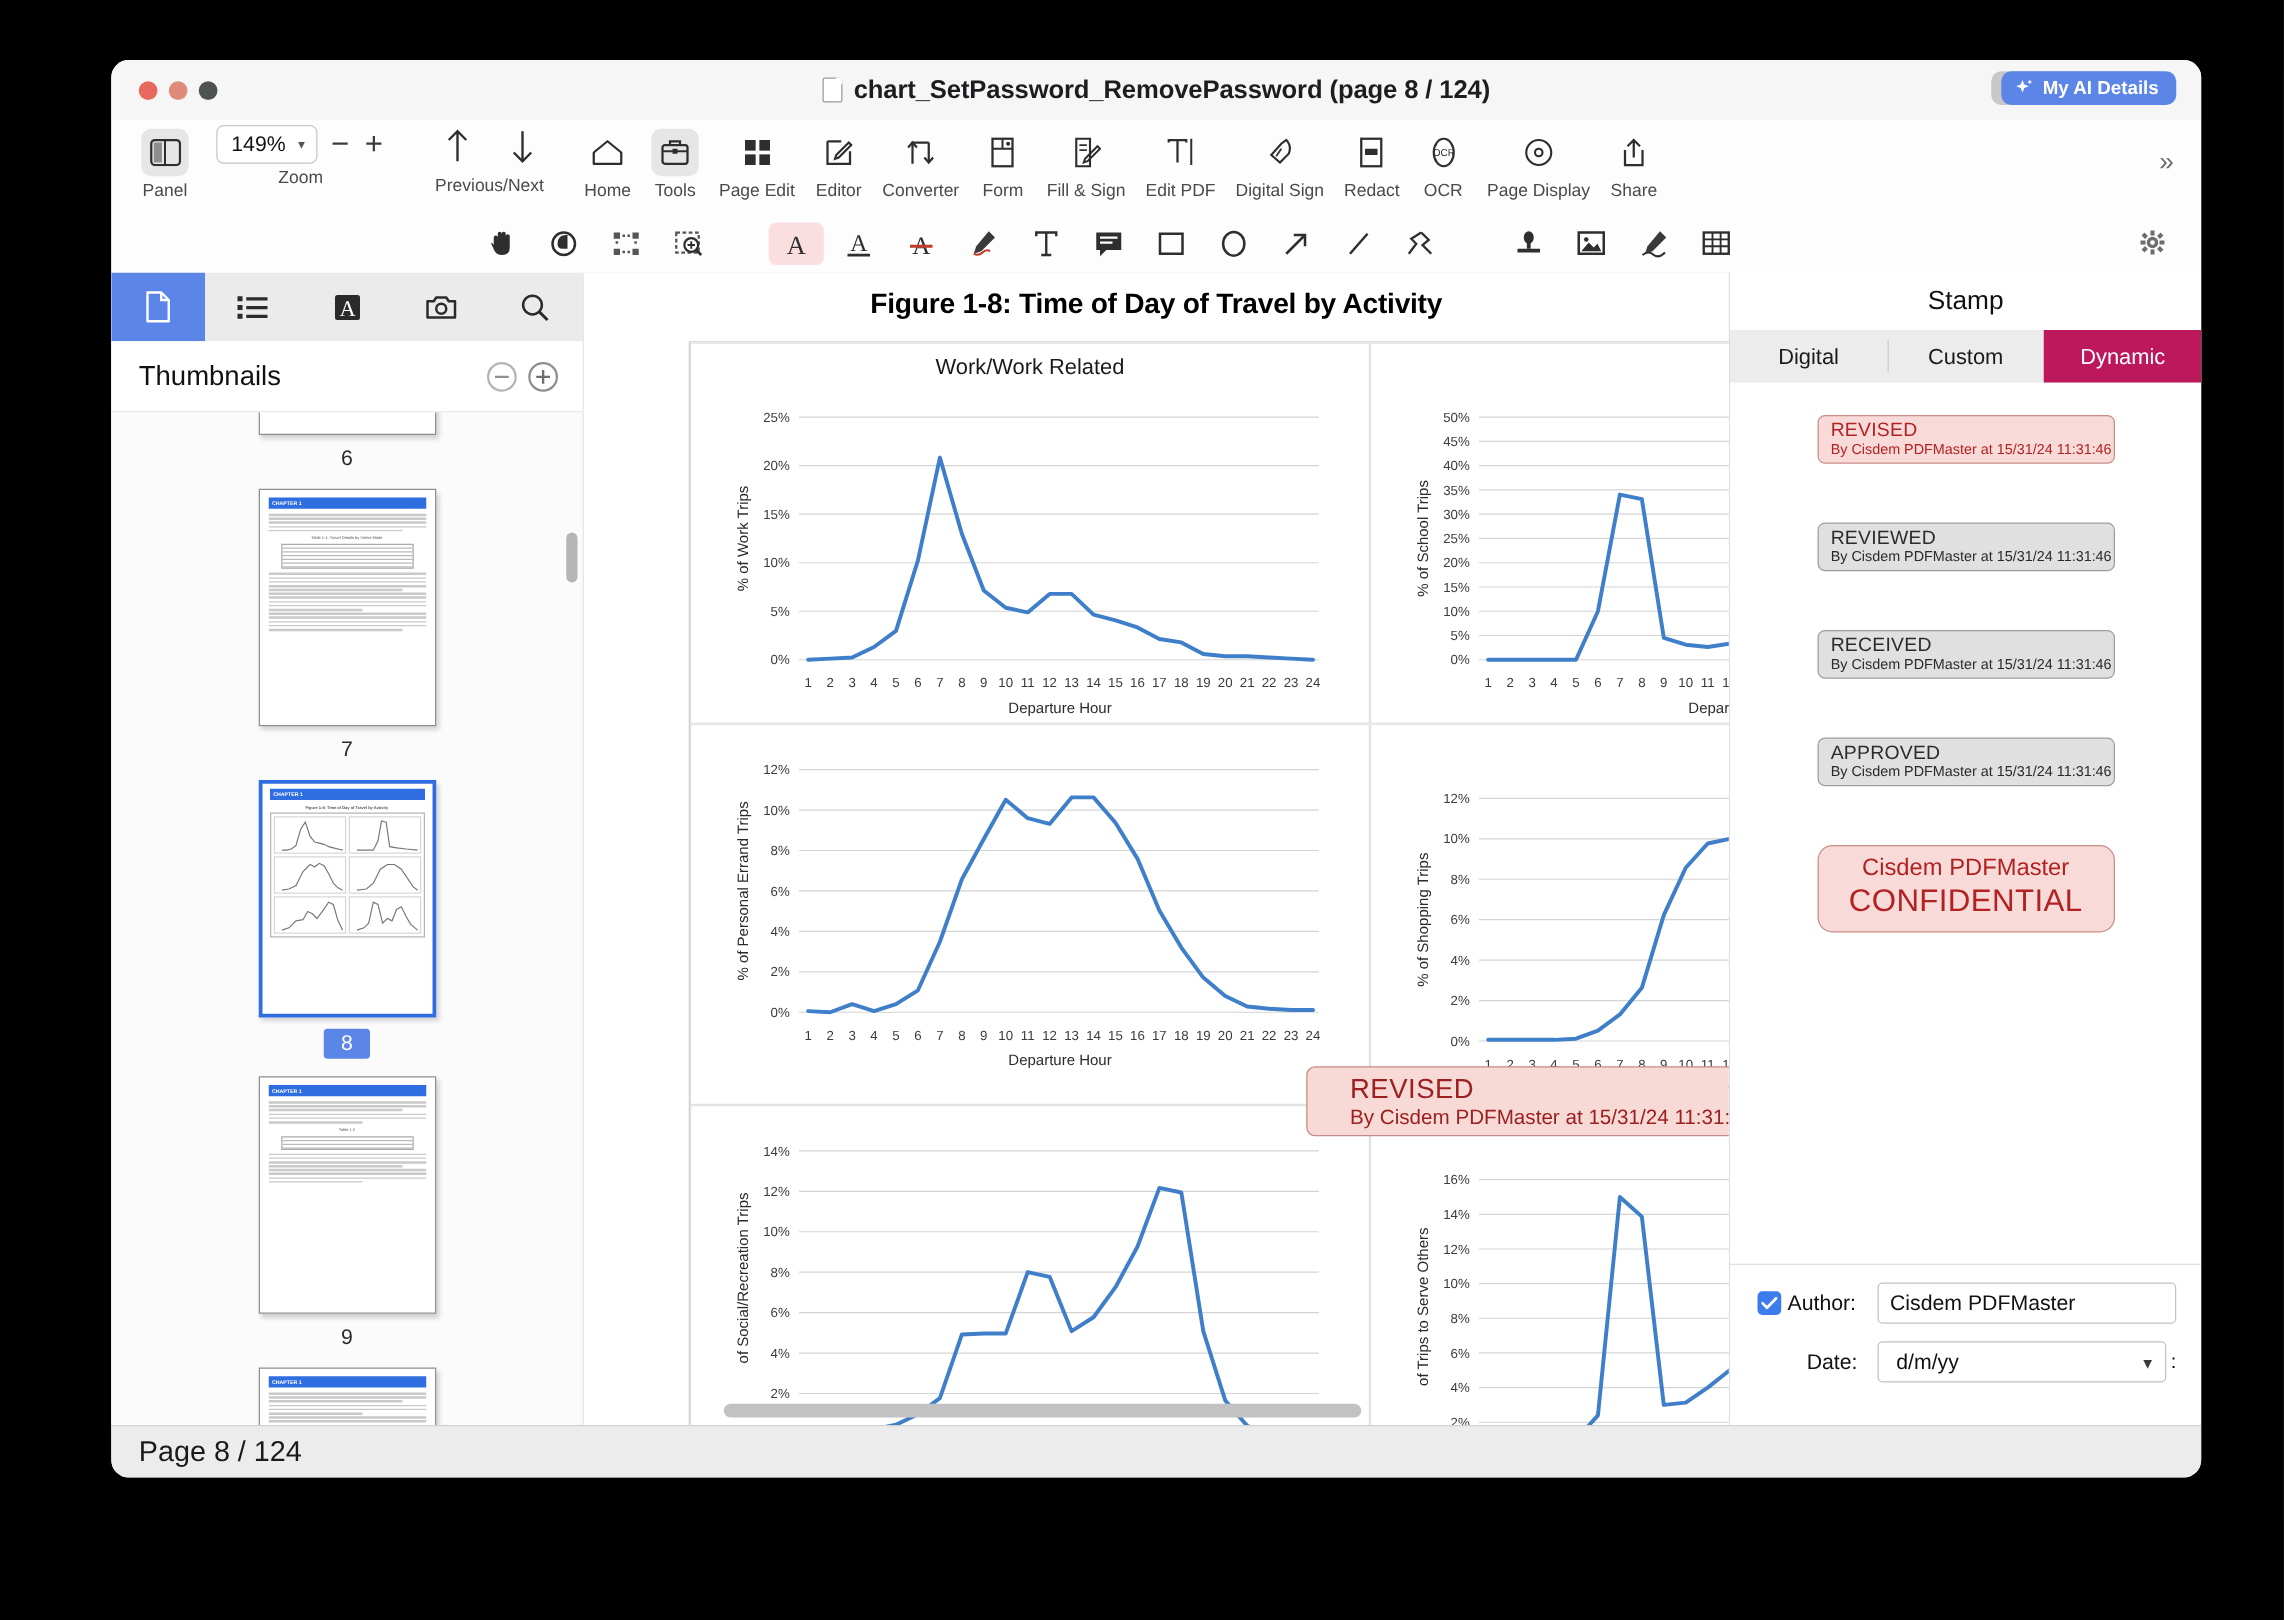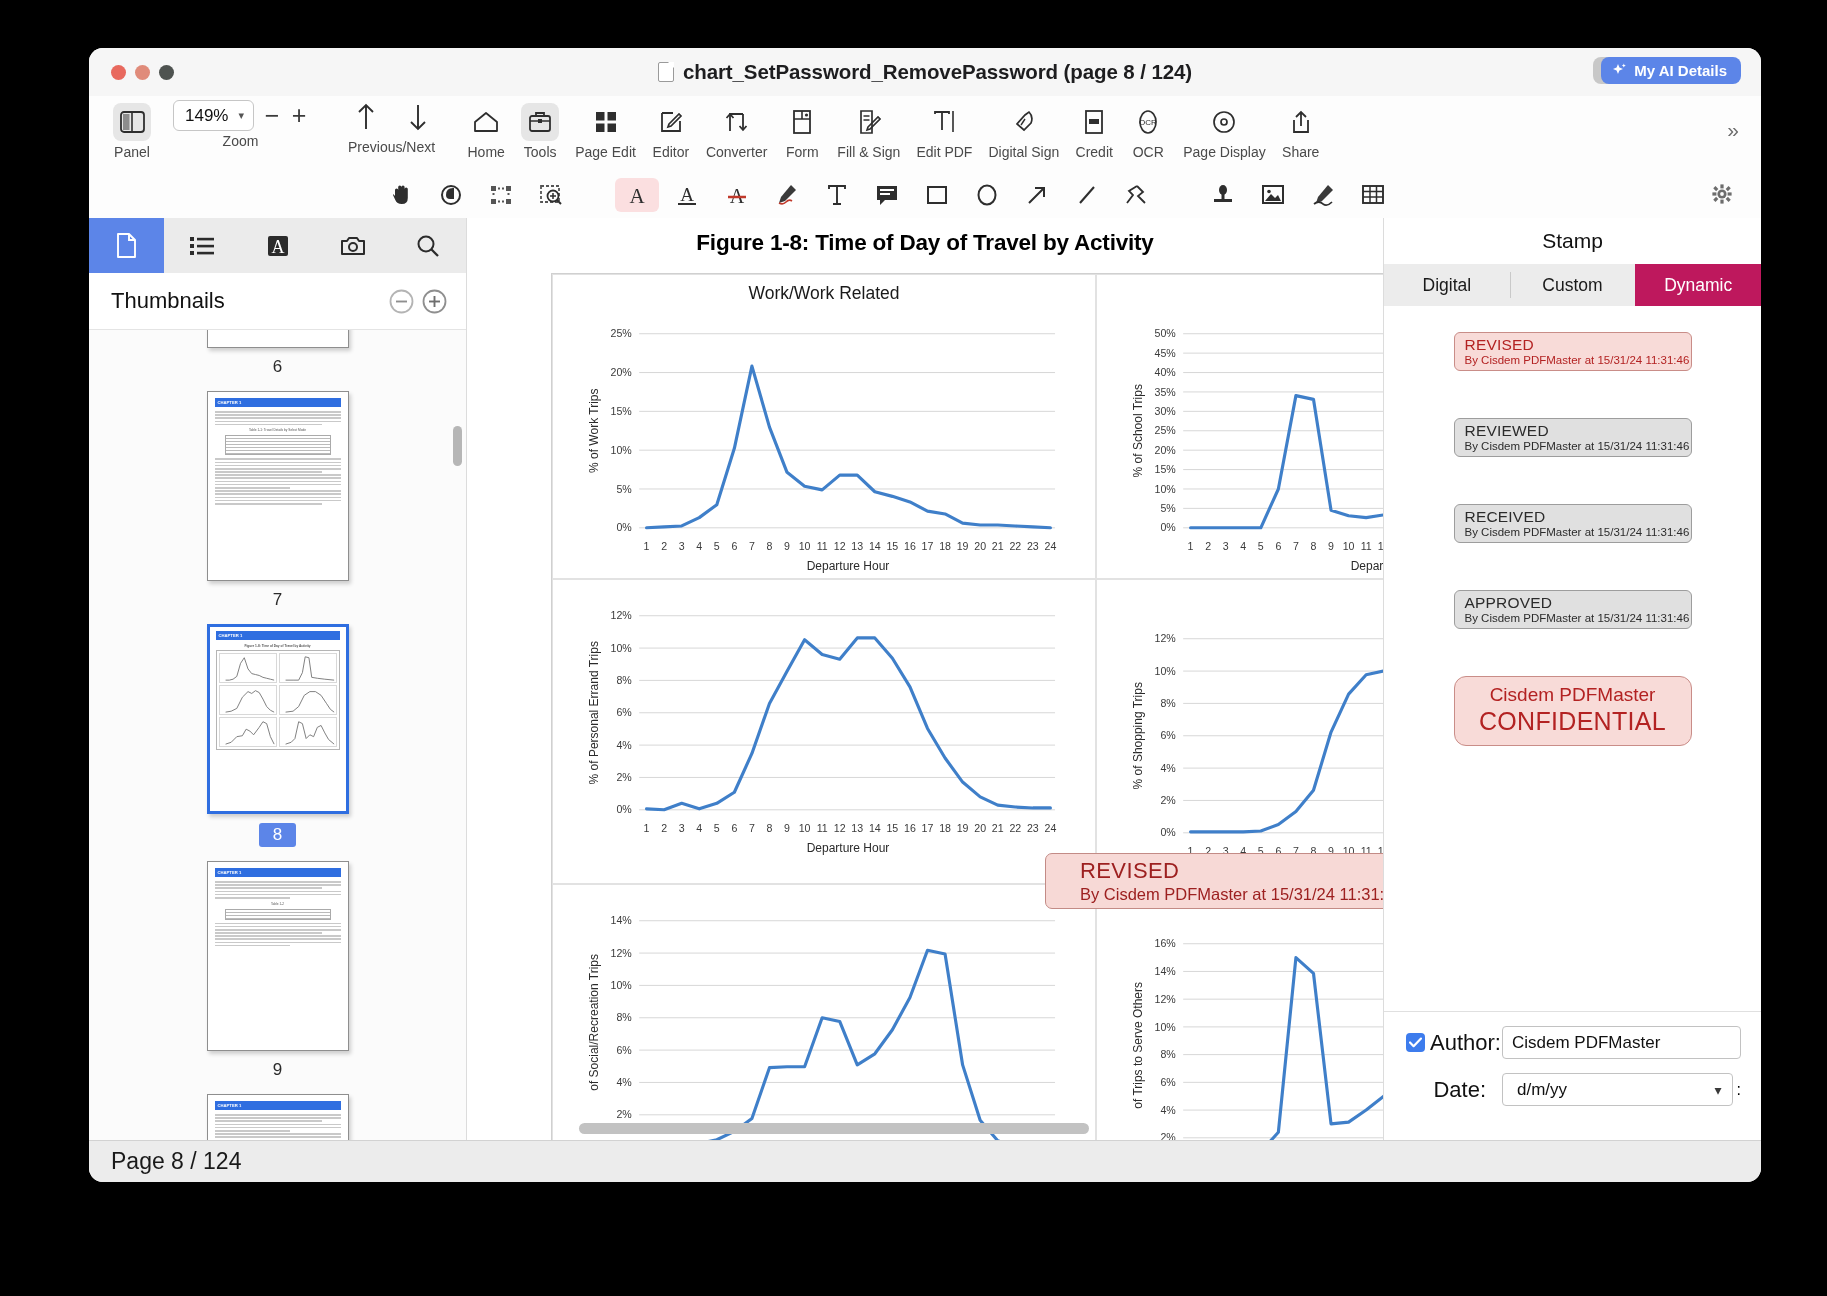--- a/index.html
+++ b/index.html
@@ -279,21 +279,21 @@
     text-align: center; padding: 7px 0 9px 0; margin-bottom: 30px;
     border-width: 1.5px; border-radius: 12px;
   }
   .stamp.conf .c1 { font-size: 19px; }
   .stamp.conf .c2 { font-size: 25px; letter-spacing: .3px; margin-top: 1px; }
   #rp-footer {
     border-top: 1px solid #e0e0e0;
     padding: 14px 20px 20px 22px;
   }
   .frow { display: flex; align-items: center; margin-bottom: 14px; }
-  .frow .lab { font-size: 22px; color: #111; width: 96px; }
+  .frow .lab { font-size: 17px; color: #111; width: 96px; }
   .frow .lab.ind { text-align: right; padding-right: 16px; width: 96px; }
   .cbx {
     width: 19px; height: 19px; border-radius: 4px; background: #3d7ced;
     display: flex; align-items: center; justify-content: center;
     margin-right: 5px; flex: 0 0 19px;
   }
   .cbx svg { display: block; }
   .tinput {
     flex: 1; height: 33px; border: 1px solid #c2c2c2; border-radius: 4px;
     background: #fff; display: flex; align-items: center;
@@ -482,21 +482,21 @@
         <div class="tb-label">Digital Sign</div>
       </div>
 
       <div class="tb-item">
         <div class="tb-icon">
           <svg width="22" height="26" viewBox="0 0 22 26">
             <rect x="3" y="2" width="16" height="22" fill="none" stroke="#2e2e2e" stroke-width="1.8"></rect>
             <rect x="6" y="10" width="10" height="5" fill="#2e2e2e"></rect>
           </svg>
         </div>
-        <div class="tb-label">Credit</div>
+        <div class="tb-label">Redact</div>
       </div>
 
       <div class="tb-item">
         <div class="tb-icon">
           <svg width="26" height="26" viewBox="0 0 26 26">
             <ellipse cx="13" cy="13" rx="8" ry="11" fill="none" stroke="#2e2e2e" stroke-width="1.7"></ellipse>
             <text x="13" y="16" font-size="8" text-anchor="middle" fill="#2e2e2e" font-family="Liberation Sans, sans-serif">OCR</text>
           </svg>
         </div>
         <div class="tb-label">OCR</div>

